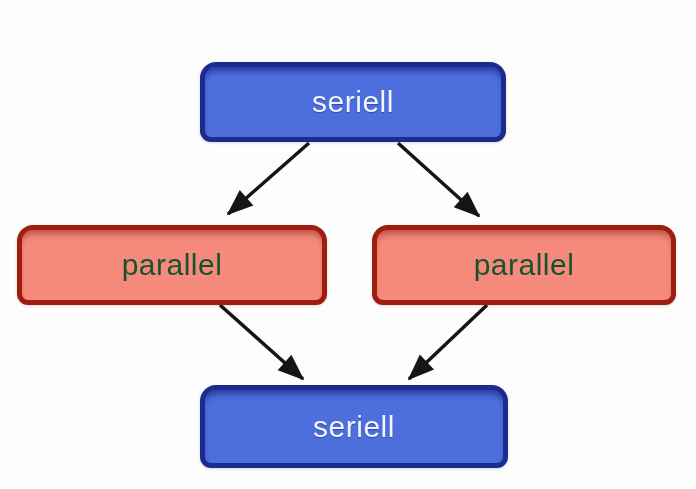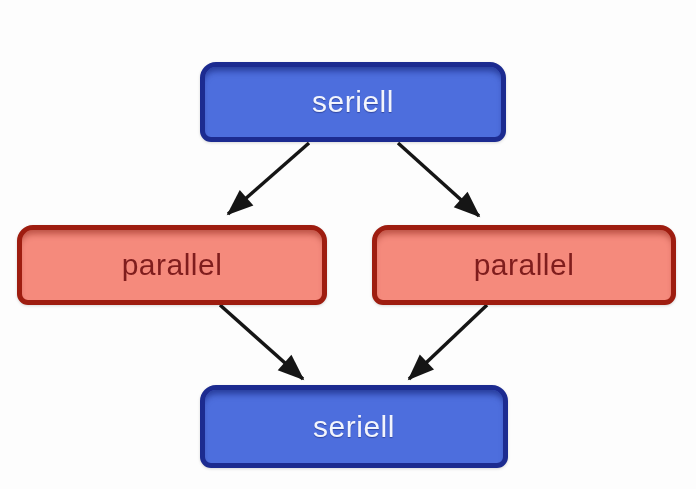--- a/index.html
+++ b/index.html
@@ -46,21 +46,21 @@
     font-size: 30px;
     letter-spacing: 0.5px;
     line-height: 1;
     user-select: none;
   }
   .node.blue .label {
     color: #f2f5fd;
     text-shadow: 0 1px 1px rgba(15, 25, 90, 0.45);
   }
   .node.red .label {
-    color: #7f1d1d;
+    color: #14532d;
   }
   
   #node-seriell-top    { left: 200px; top:  62px; width: 306px; height: 80px; }
   #node-parallel-left  { left:  17px; top: 225px; width: 310px; height: 80px; }
   #node-parallel-right { left: 372px; top: 225px; width: 304px; height: 80px; }
   #node-seriell-bottom { left: 200px; top: 385px; width: 308px; height: 83px; }
 </style>
 </head>
 <body>
 

